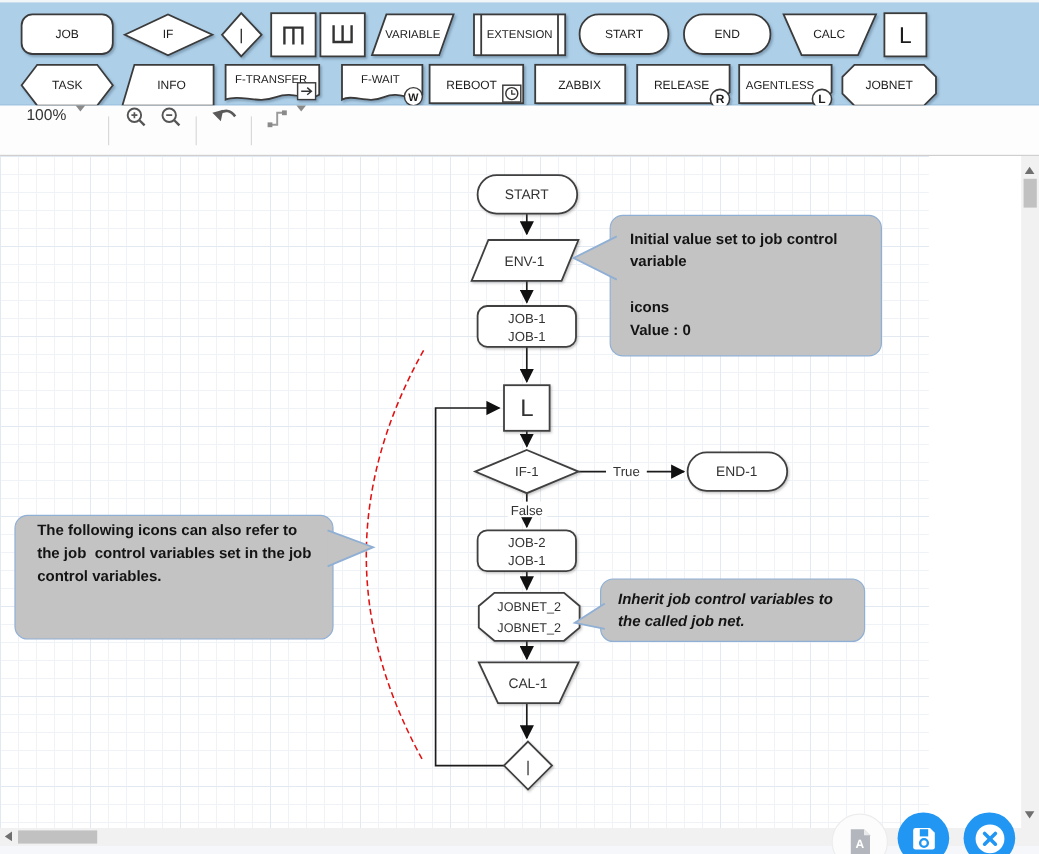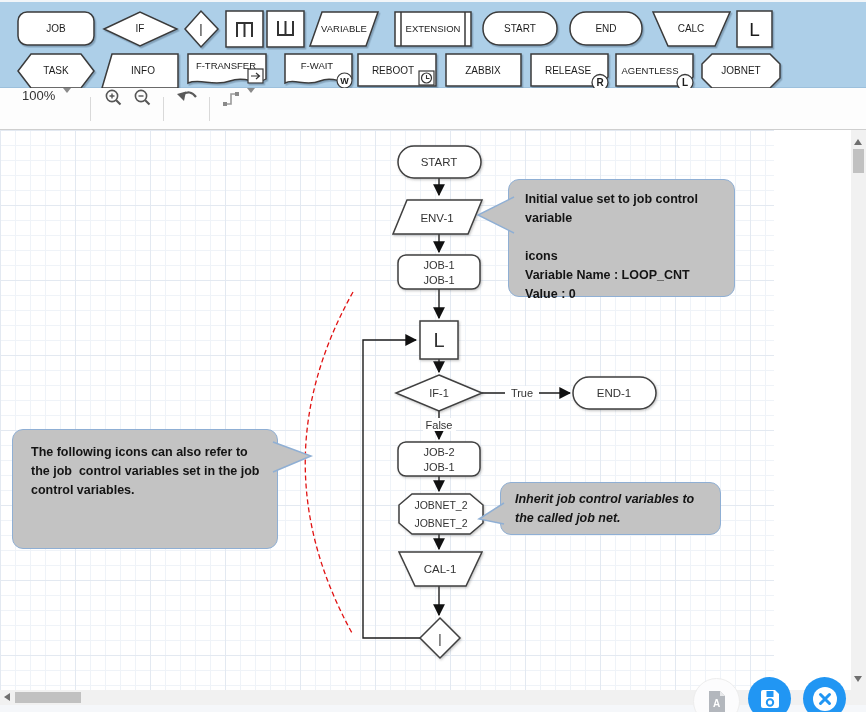--- a/index.html
+++ b/index.html
@@ -294,28 +294,27 @@
         <path class="node-shape" d="M440,488 L460,508 L440,528 L420,508 Z"></path>
         <text class="node-label" x="440" y="513" style="font-size:13px">|</text>
       </g>
     </svg>
   </div>
 
   <div class="callout" style="left:508px;top:179px;width:227px;height:118px;padding:10px 24px 8px 16px;">
     <p>Initial value set to job control variable</p>
     <p style="height:19px"></p>
     <p>icons</p>
-    <p>Variable Name : LOOP_CNT</p>
     <p>Value : 0</p>
   </div>
   <svg class="tail" style="left:468px;top:193px" width="48" height="46">
     <path d="M46,4 L10,22 L46,40"></path>
   </svg>
 
-  <div class="callout" style="left:12px;top:429px;width:266px;height:120px;padding:13px 12px 10px 18px;">
+  <div class="callout" style="left:12px;top:429px;width:266px;height:104px;padding:3px 12px 10px 18px;">
     <p>The following icons can also refer to the job  control variables set in the job control variables.</p>
   </div>
   <svg class="tail" style="left:271px;top:437px" width="44" height="40">
     <path d="M2,5 L40,19 L2,35"></path>
   </svg>
 
   <div class="callout" style="left:500px;top:482px;width:221px;height:53px;padding:7px 10px 22px 14px;font-style:italic;">
     <p>Inherit job control variables to the called job net.</p>
   </div>
   <svg class="tail" style="left:473px;top:499px" width="33" height="30">

